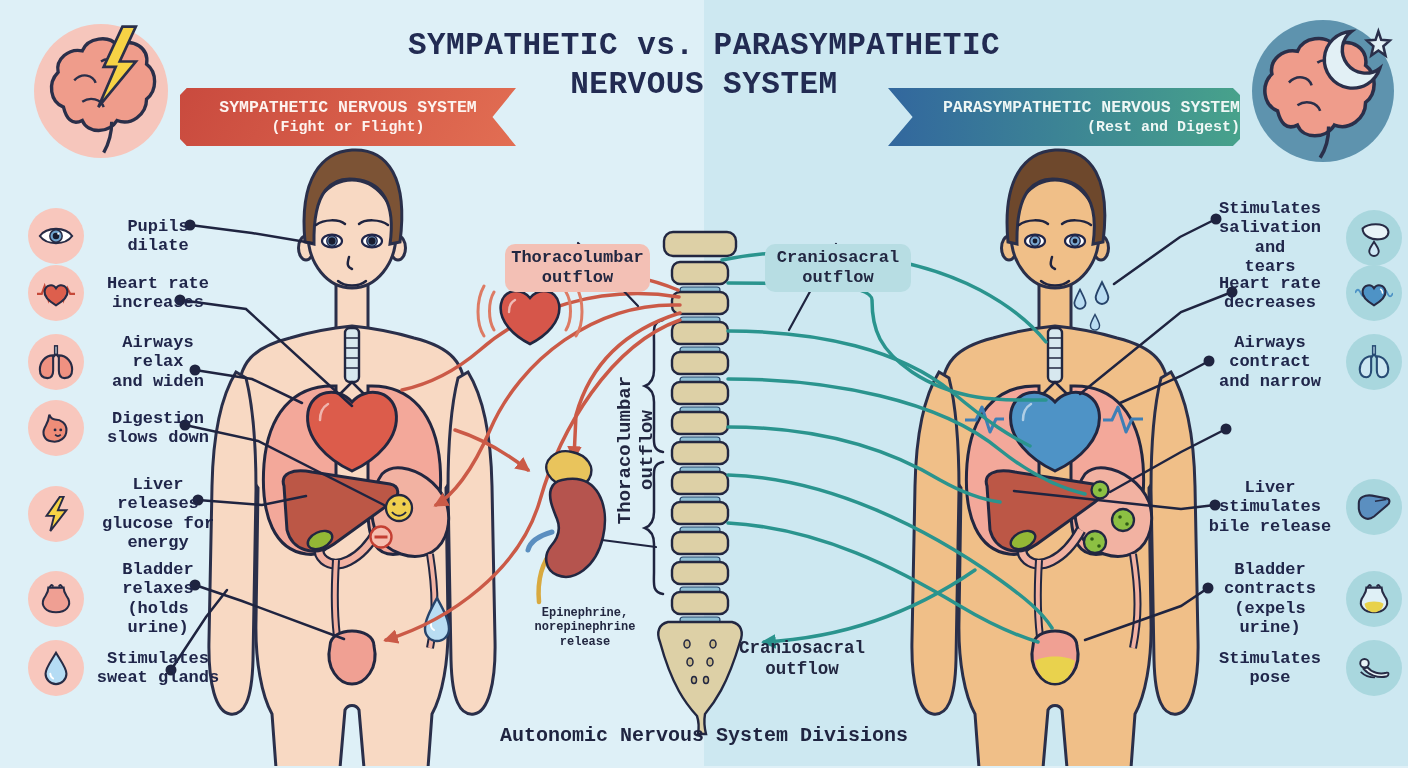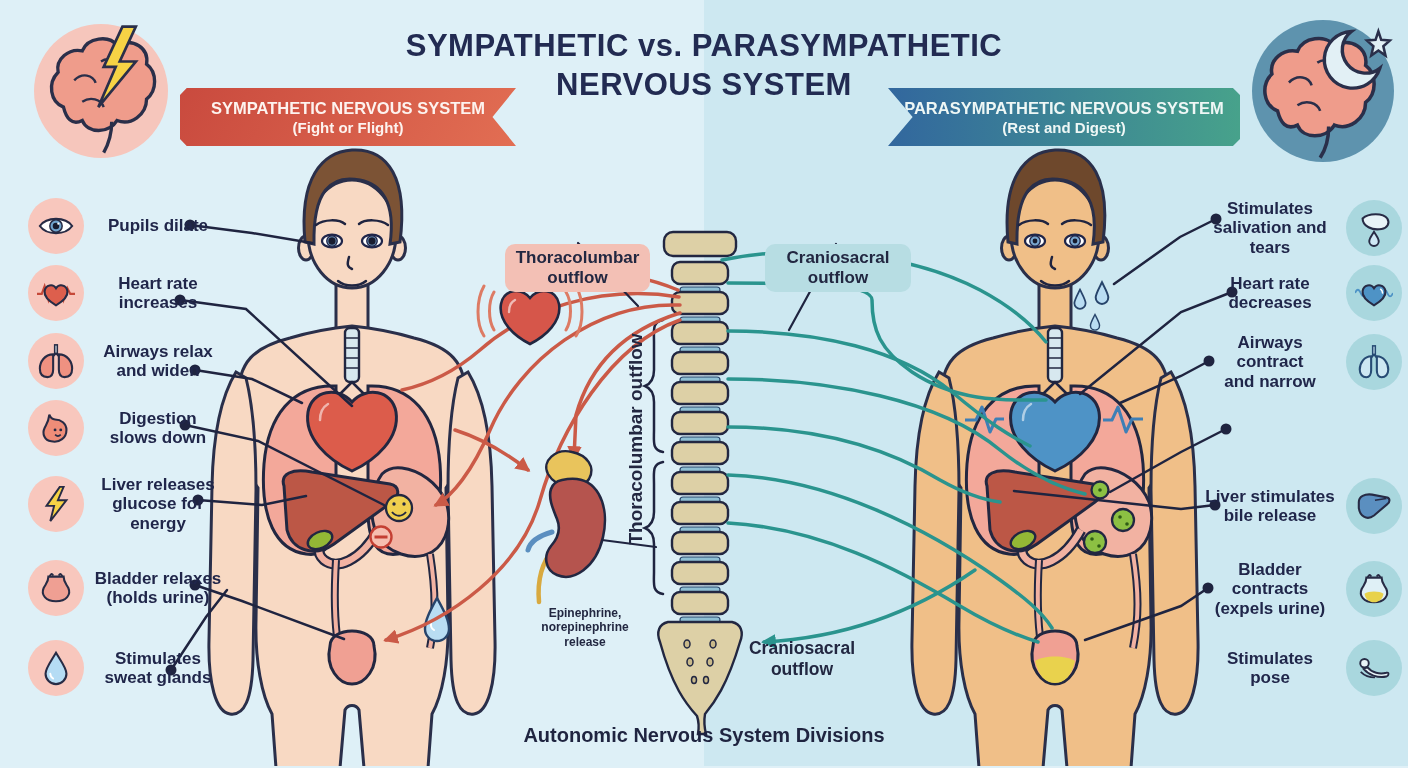--- a/index.html
+++ b/index.html
@@ -1,32 +1,32 @@
 <!DOCTYPE html>
 <html><head>
 <meta charset="utf-8">
 <style>
   html,body{margin:0;padding:0;background:#dff0f7;}
   .stage{position:relative;width:1408px;height:766px;overflow:hidden;
-         font-family:Liberation Sans, sans-serif;
+         font-family:Liberation Mono, monospace;
          background:linear-gradient(90deg,#def0f7 0 50%,#cde8f1 50% 100%);}
   .art{position:absolute;left:0;top:0;width:1408px;height:768px;}
   .overlay{position:absolute;left:0;top:0;width:1408px;height:768px;pointer-events:none;}
   .title{position:absolute;left:0;right:0;top:26px;text-align:center;color:#222b52;
          font-weight:bold;font-size:31px;line-height:39px;letter-spacing:.5px;}
   .footer{position:absolute;left:0;right:0;top:724px;text-align:center;color:#1f2440;
           font-weight:bold;font-size:20px;}
   .banner{position:absolute;top:88px;height:58px;color:#fdf3ef;text-align:center;
           display:flex;flex-direction:column;justify-content:center;font-weight:bold;}
   .banner .b1{font-size:16.5px;line-height:20px;}
   .banner .b2{font-size:15px;line-height:19px;}
   .banner-left{left:180px;width:336px;background:linear-gradient(120deg,#c94a3e,#e26e53);
           clip-path:polygon(2% 0,100% 0,93% 50%,100% 100%,2% 100%,0 88%,0 12%);align-items:center;}
   .banner-right{left:888px;width:352px;background:linear-gradient(90deg,#32679e,#47a28b);
-          clip-path:polygon(0 0,98% 0,100% 12%,100% 88%,98% 100%,0 100%,7% 50%);color:#eef7f5;}
+          clip-path:polygon(0 0,98% 0,100% 12%,100% 88%,98% 100%,0 100%,7% 50%);color:#eef7f5;align-items:flex-end;}
   .badge{position:absolute;border-radius:50%;}
   .badge-left{left:34px;top:24px;width:134px;height:134px;background:#f6c6bc;}
   .badge-right{left:1252px;top:20px;width:142px;height:142px;background:#5e93ae;}
   .badge svg{width:100%;height:100%;}
   .lrow,.rrow{position:absolute;display:flex;align-items:center;gap:8px;}
   .lrow{left:28px;width:196px;}
   .rrow{left:1202px;width:200px;}
   .licon,.ricon{width:56px;height:56px;border-radius:50%;flex:0 0 56px;
         display:flex;align-items:center;justify-content:center;}
   .licon{background:#f8c7bd;}
@@ -319,21 +319,21 @@
 
   <div class="banner banner-left">
     <div class="b1">SYMPATHETIC NERVOUS SYSTEM</div>
     <div class="b2">(Fight or Flight)</div>
   </div>
   <div class="banner banner-right">
     <div class="b1">PARASYMPATHETIC NERVOUS SYSTEM</div>
     <div class="b2">(Rest and Digest)</div>
   </div>
 
-  <div class="lrow" style="top:198px">
+  <div class="lrow" style="top:208px">
     <div class="licon">
           <svg width="38" height="38" viewBox="0 0 40 40">
             <path d="M3,20 C10,10 30,10 37,20 C30,30 10,30 3,20 Z" fill="#fff" stroke="#272b45" stroke-width="2.2"></path>
             <circle cx="20" cy="20" r="6.5" fill="#6fa2cc" stroke="#272b45" stroke-width="1.6"></circle>
             <circle cx="20" cy="20" r="3.4" fill="#181b2e"></circle>
             <circle cx="22.5" cy="17.5" r="1.2" fill="#fff"></circle>
           </svg>
         </div>
     <div class="ltext">Pupils dilate</div>
   </div>

